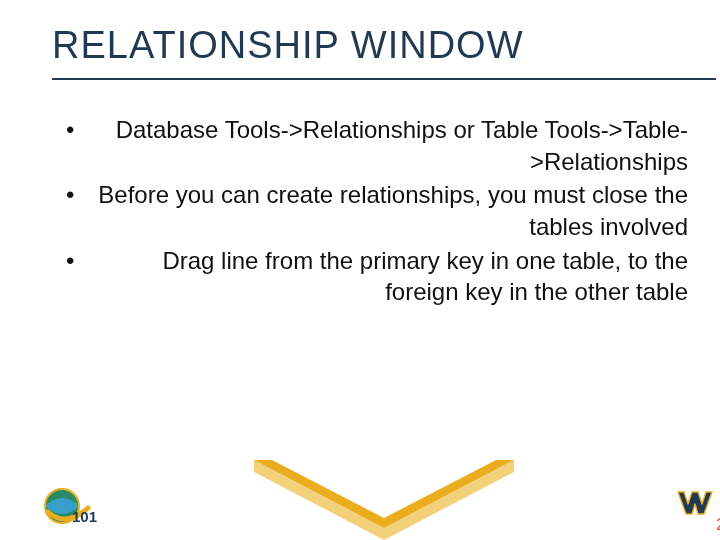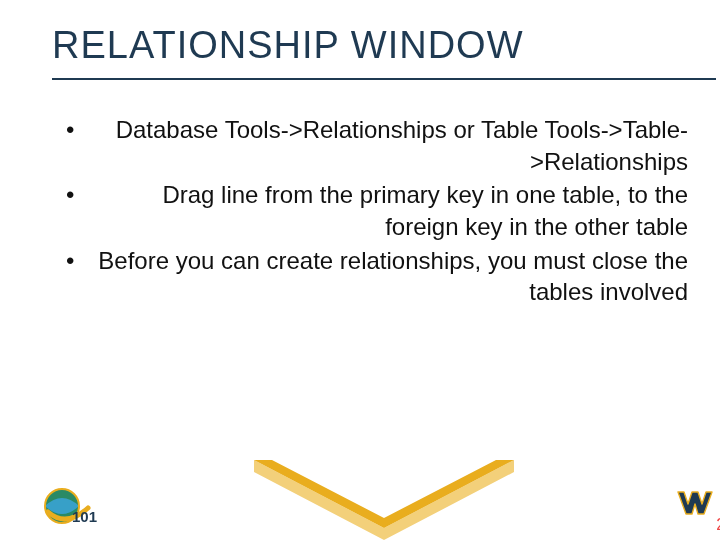--- a/index.html
+++ b/index.html
@@ -100,22 +100,22 @@
 </head>
 <body>
 
 <div class="slide">
 
   <div class="title">RELATIONSHIP WINDOW</div>
   <div class="underline"></div>
 
   <ul class="bullets">
     <li>Database Tools-&gt;Relationships or Table Tools-&gt;Table-&gt;Relationships</li>
+    <li>Before you can create relationships, you must close the tables involved</li>
     <li>Drag line from the primary key in one table, to the foreign key in the other table</li>
-    <li>Before you can create relationships, you must close the tables involved</li>
   </ul>
 
   <div class="footer">
 
     <div class="chevron">
       <svg viewBox="0 0 260 80" preserveAspectRatio="none">
         <path d="M0 0 L130 68 L260 0 L260 12 L130 80 L0 12 Z" fill="#f3d07a"></path>
         <path d="M18 0 L130 58 L242 0 L260 0 L130 68 L0 0 Z" fill="#e9ad1e"></path>
       </svg>
     </div>

